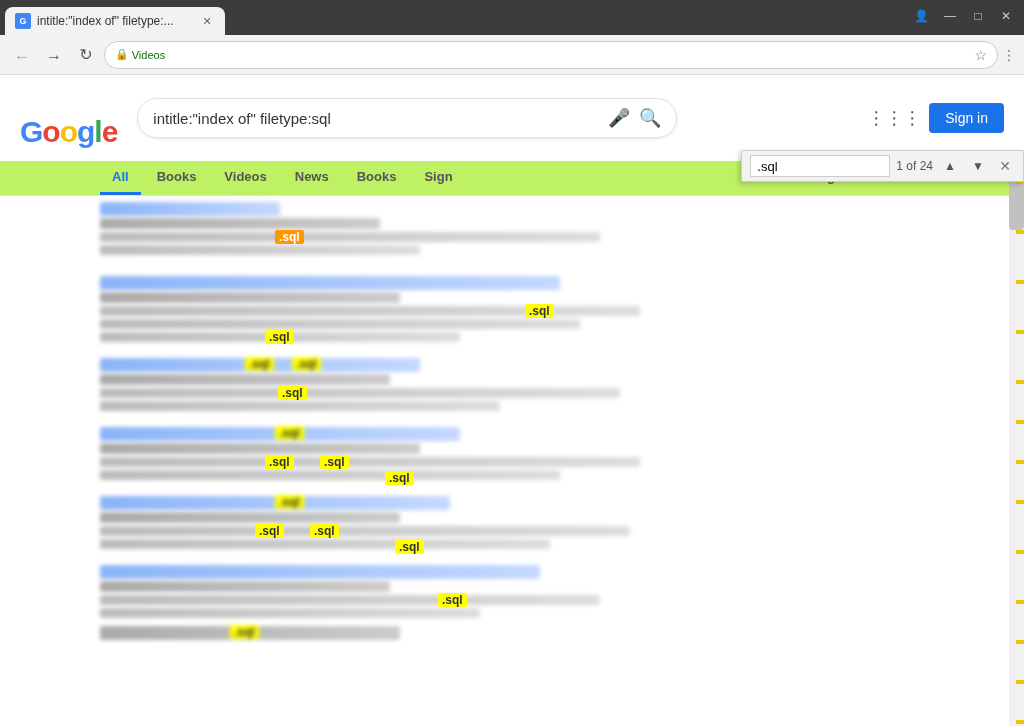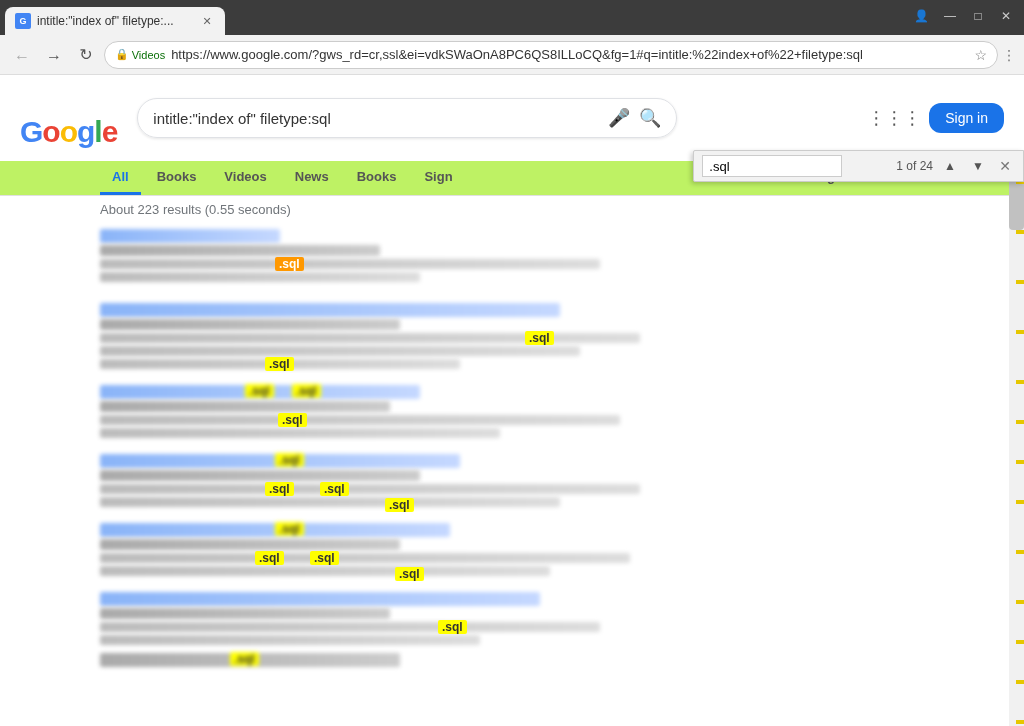--- a/index.html
+++ b/index.html
@@ -130,21 +130,21 @@
     .search-btn { color: #4285f4; font-size: 18px; cursor: pointer; margin-left: 8px; }
     .header-right {
       margin-left: auto;
       display: flex; align-items: center; gap: 8px;
     }
     .grid-icon { color: #555; font-size: 18px; cursor: pointer; }
     .signin-btn {
       background: #1a73e8;
       color: white;
       border: none;
-      border-radius: 12px;
+      border-radius: 4px;
       padding: 7px 16px;
       font-size: 14px;
       cursor: pointer;
     }
 
     
     .find-bar {
       position: absolute;
       top: 75px; right: 0;
       background: #f2f2f2;
@@ -154,21 +154,21 @@
       padding: 4px 8px; gap: 6px;
       z-index: 100;
       box-shadow: -2px 2px 5px rgba(0,0,0,0.2);
     }
     .find-input {
       border: 1px solid #ccc;
       height: 22px; width: 140px;
       padding: 0 6px; font-size: 13px;
       background: #fff;
     }
-    .find-count { font-size: 12px; color: #555; margin-left: 48px; }
+    .find-count { font-size: 12px; color: #555; }
     .find-nav-btn {
       width: 22px; height: 22px;
       border: none; background: none;
       cursor: pointer; display: flex; align-items: center; justify-content: center;
       font-size: 12px; color: #555;
     }
     .find-close {
       width: 20px; height: 20px;
       border: none; background: none;
       cursor: pointer; font-size: 14px; color: #777;
@@ -294,21 +294,20 @@
 
   <div class="nav-bar">
     <button class="nav-icon-btn disabled">←</button>
     <button class="nav-icon-btn">→</button>
     <button class="nav-icon-btn">↻</button>
     <div class="address-bar">
       <span class="secure-badge">
         <span class="lock-icon">🔒</span>
         <span>Videos</span>
       </span>
-      <span class="address-text">https://www.google.com/?gws_rd=cr,ssl&amp;ei=vdkSWaOnA8PC6QS8ILLoCQ&amp;fg=1#q=intitle:%22index+of%22+filetype:sql</span>
       <span class="star-icon">☆</span>
     </div>
     <span class="menu-icon">⋮</span>
   </div>
 
 </div>
 
 <div style="background:#fff; position:relative;">
 
   <div class="google-header">
@@ -341,21 +340,20 @@
     <div class="search-tab">News</div>
     <div class="search-tab">Books</div>
     <div class="search-tab">Sign</div>
     <div style="margin-left:auto; display:flex; gap:4px;">
       <div class="search-tab">Settings</div>
       <div class="search-tab">Tools</div>
     </div>
   </div>
 
   <div class="results-area">
-    <div class="results-count">About 223 results (0.55 seconds)</div>
 
     <div class="results-container">
 
       <div class="result-row" style="margin-bottom:16px;">
         <div class="result-link" style="width:180px; height:14px; background: linear-gradient(90deg,#8ab4f8,#c5d8ff); border-radius:2px; filter:blur(2px);"></div>
         <div style="margin-top:2px; height:11px; width:280px; background: linear-gradient(90deg,#aaa,#ccc); border-radius:2px; filter:blur(2px); margin-bottom:3px;"></div>
         <div style="position:relative; height:28px;">
           <div style="height:10px; width:500px; background: linear-gradient(90deg,#bbb,#ddd); border-radius:2px; filter:blur(2px); margin-bottom:3px;"></div>
           <div style="height:10px; width:320px; background: linear-gradient(90deg,#bbb,#ddd); border-radius:2px; filter:blur(2px);"></div>
           <span class="inline-sql-orange" style="position:absolute; top:-2px; left:175px;">.sql</span>

